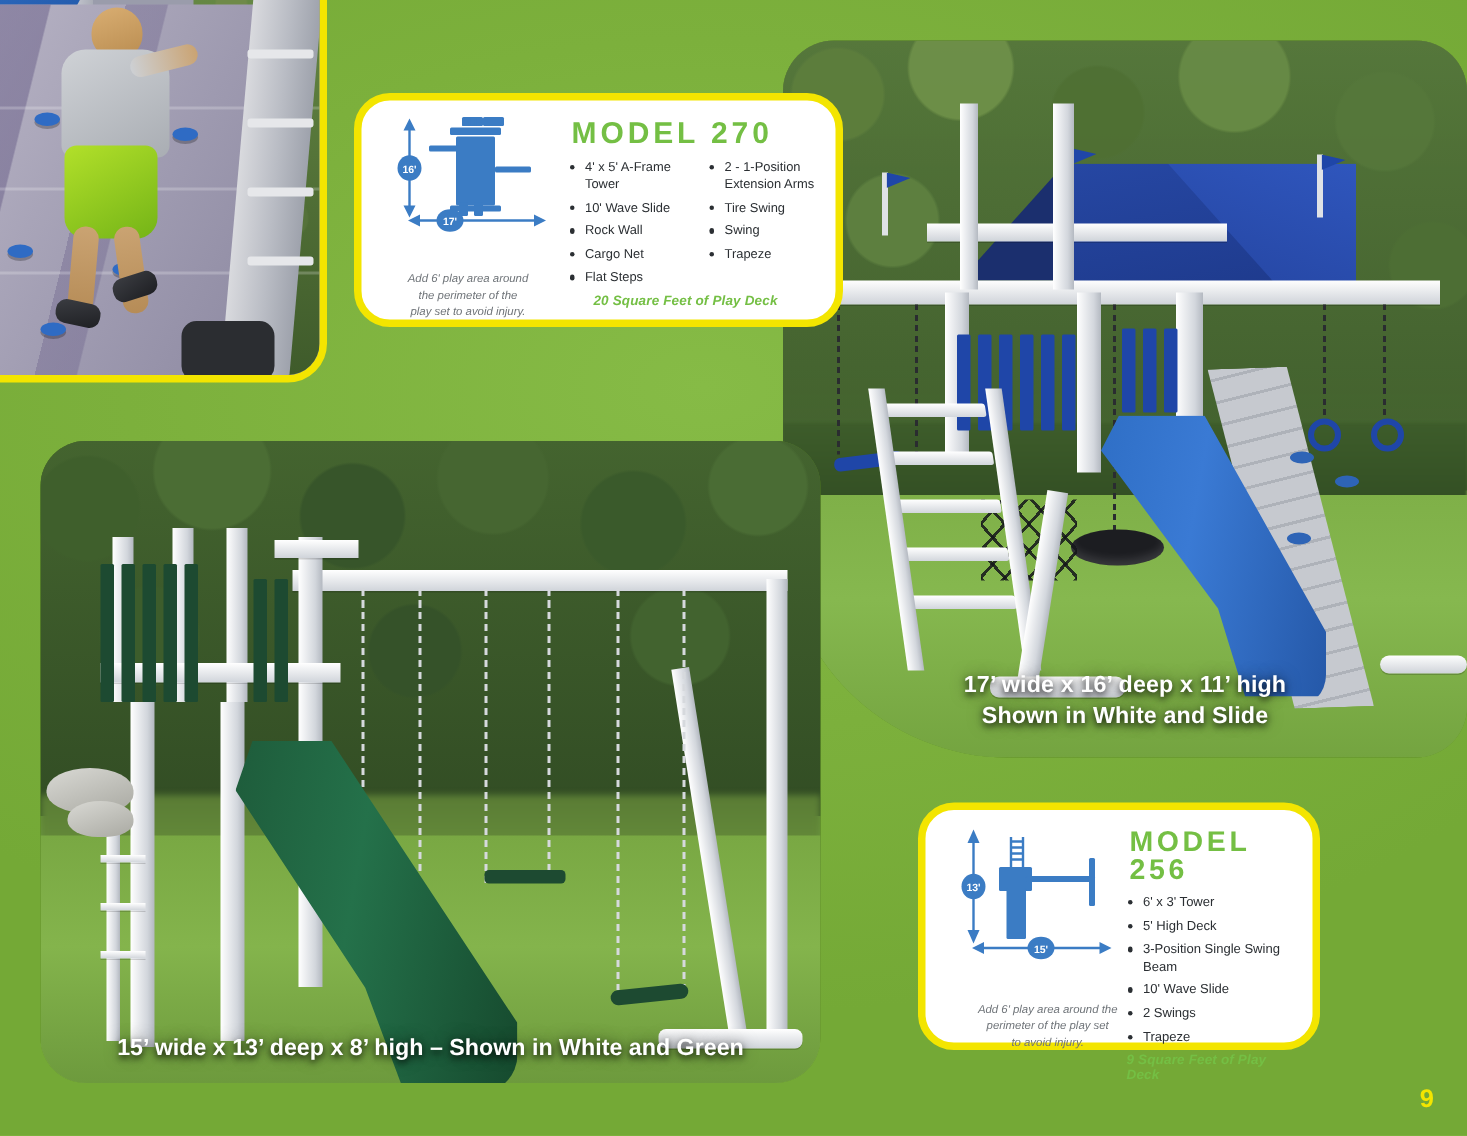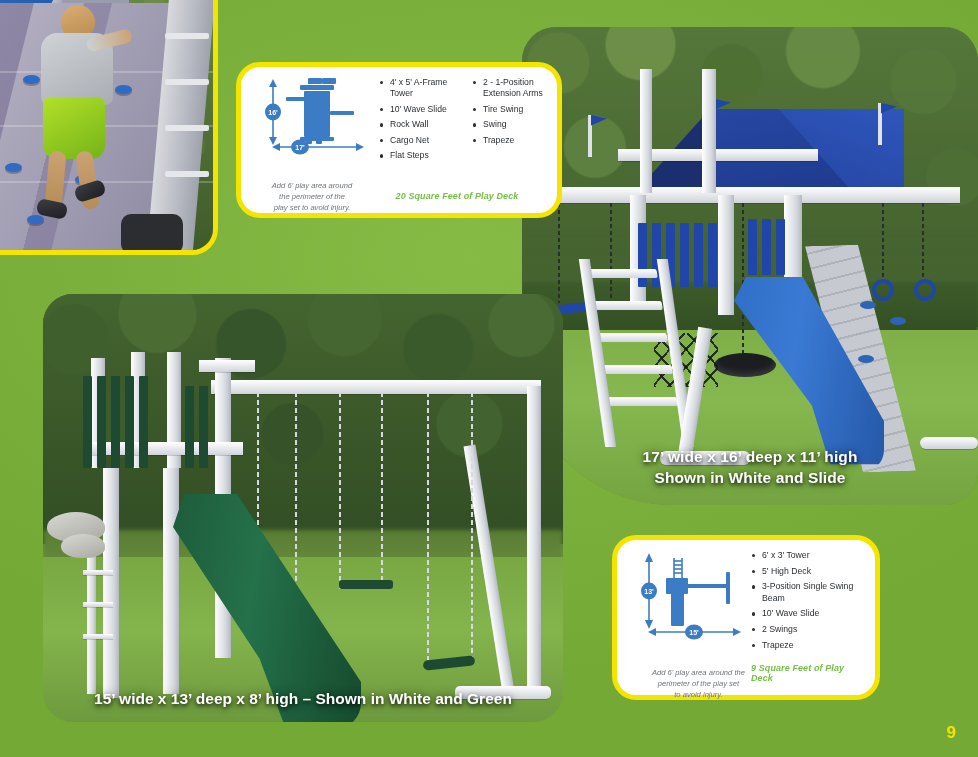--- a/index.html
+++ b/index.html
@@ -245,21 +245,20 @@
     text-align: center; color: #fff;
     font-size: 15.5px; font-weight: bold; line-height: 1.35;
     text-shadow: 0 2px 4px rgba(0,0,0,.75), 0 0 10px rgba(0,0,0,.5);
     letter-spacing: .1px;
   }
 
   
   #photo-green {
     left: 27px; top: 294px; width: 520px; height: 428px;
     border-radius: 30px;
-    margin-left: 16px;
   }
   #photo-green .bg {
     position: absolute; inset: 0;
     background: linear-gradient(180deg,#4a6a33 0%,#3e5c2b 40%,#5f8a39 52%,#79a843 70%,#86b64c 100%);
   }
   #photo-green .pines {
     position: absolute; left: 0; top: 0; width: 100%; height: 250px;
     background:
       radial-gradient(circle at 6% 18%, #3f5f2c 0 34px, transparent 36px),
       radial-gradient(circle at 22% 8%, #4b6d34 0 38px, transparent 40px),
@@ -584,20 +583,21 @@
       </svg>
     </div>
     <div class="dim-note">
       <div>Add 6' play area around</div>
       <div>the perimeter of the</div>
       <div>play set to avoid injury.</div>
     </div>
   </div>
 
   <div class="card-right">
+    <div class="card-title">MODEL 270</div>
     <div class="feat-cols">
       <ul class="feats" style="width:52%">
         <li>4' x 5' A-Frame Tower</li>
         <li>10' Wave Slide</li>
         <li>Rock Wall</li>
         <li>Cargo Net</li>
         <li>Flat Steps</li>
       </ul>
       <ul class="feats" style="width:48%">
         <li>2 -  1-Position Extension Arms</li>
@@ -642,20 +642,21 @@
       </svg>
     </div>
     <div class="dim-note">
       <div>Add 6' play area around the</div>
       <div>perimeter of the play set</div>
       <div>to avoid injury.</div>
     </div>
   </div>
 
   <div class="card-right">
+    <div class="card-title">MODEL 256</div>
     <div class="feat-cols">
       <ul class="feats" style="width:100%">
         <li>6' x 3' Tower</li>
         <li>5' High Deck</li>
         <li>3-Position Single Swing Beam</li>
         <li>10' Wave Slide</li>
         <li>2 Swings</li>
         <li>Trapeze</li>
       </ul>
     </div>

